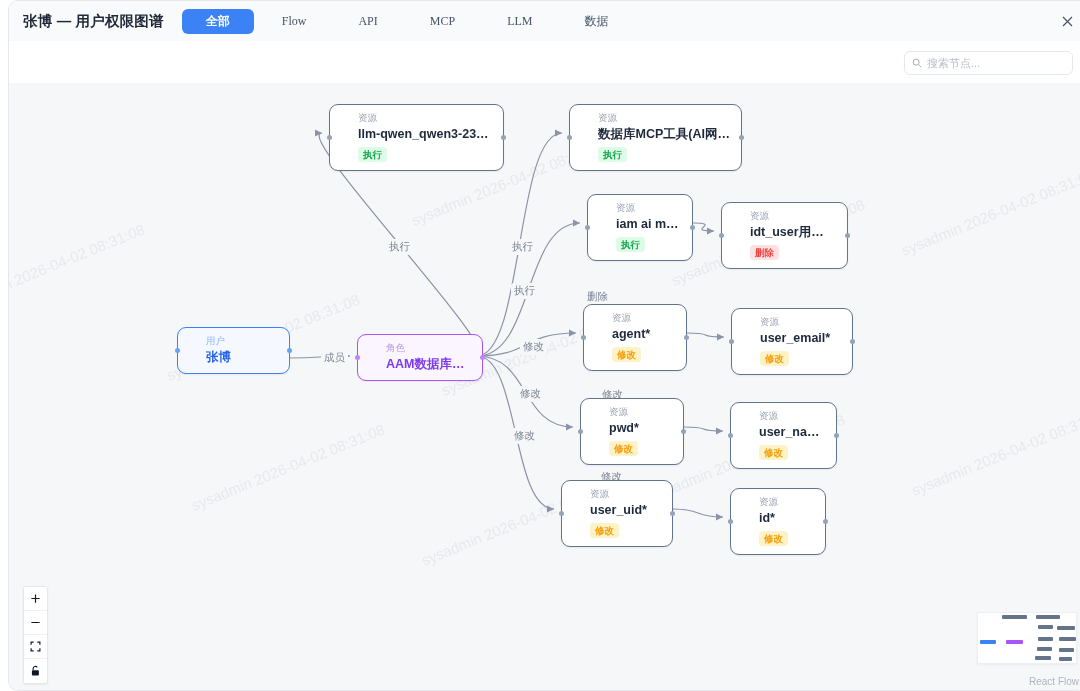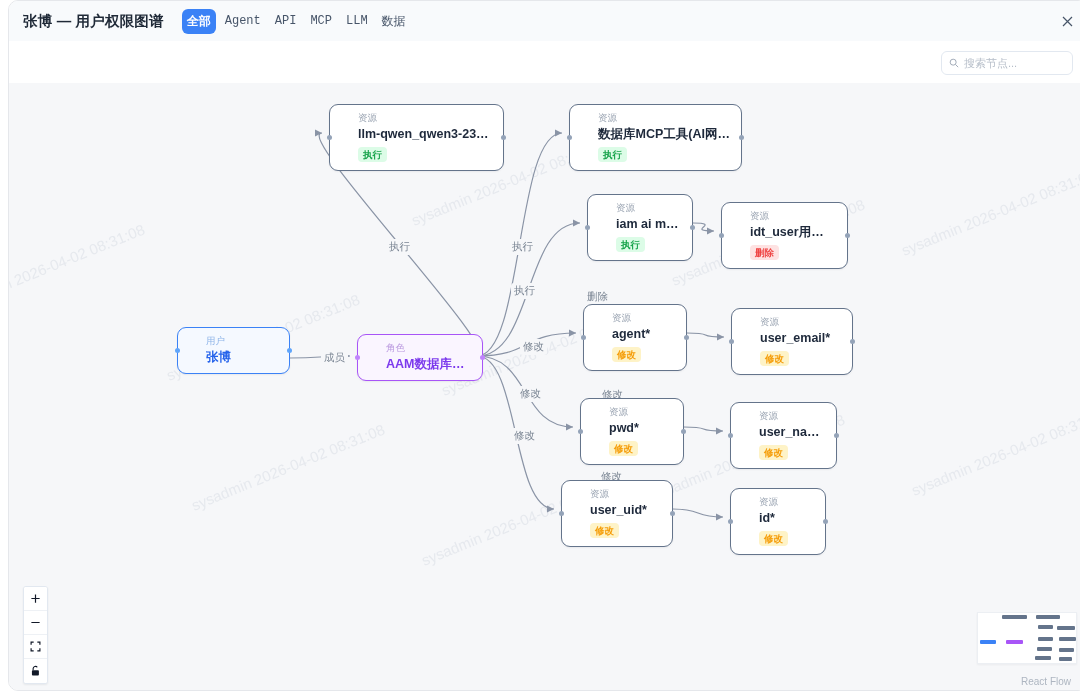--- a/index.html
+++ b/index.html
@@ -26,24 +26,24 @@
     background: #f8fafc;
     display: flex; align-items: center;
     padding: 0 14px;
   }
   .title {
     font-size: 14.5px; font-weight: 700; color: #1f2937;
     letter-spacing: .2px; white-space: nowrap;
   }
   .tabs { display: flex; align-items: center; gap: 4px; margin-left: 18px; }
   .tab {
-    font-size: 12px; color: #475569; padding: 4px 5px;
+    font-size: 12px; color: #475569; padding: 4px 24px;
     border-radius: 6px; cursor: pointer; white-space: nowrap;
     background: transparent; border: none;
-    font-family: Liberation Mono, monospace;
+    font-family: Liberation Serif, serif;
   }
   .tab.active { background: #3b82f6; color: #ffffff; font-weight: 700; }
   .close-btn {
     position: absolute; right: 12px; top: 10px;
     width: 20px; height: 20px; cursor: pointer;
     display: flex; align-items: center; justify-content: center;
     color: #475569;
   }
   .close-btn svg { display: block; }
 
@@ -59,21 +59,21 @@
   .stats { font-size: 11.5px; color: #9aa4b2; white-space: nowrap; }
   .link-btn {
     font-size: 11.5px; margin-left: 14px; cursor: pointer;
     background: none; border: none; font-family: inherit; padding: 0;
     white-space: nowrap;
   }
   .link-blue { color: #3b82f6; font-weight: 700; }
   .link-gray { color: #64748b; }
   .search-wrap {
     position: absolute; right: 14px; top: 50px;
-    width: 132px; height: 24px;
+    width: 169px; height: 24px;
     border: 1px solid #e2e8f0; border-radius: 6px;
     background: #ffffff;
     display: flex; align-items: center; padding: 0 7px; gap: 5px;
   }
   .search-wrap input {
     border: none; outline: none; width: 118px;
     font-size: 11px; color: #334155; font-family: inherit;
     background: transparent;
   }
   .search-wrap input::placeholder { color: #b6bec9; }
@@ -180,34 +180,34 @@
     position: absolute; right: 12px; bottom: 28px;
     width: 100px; height: 52px;
     background: #ffffff;
     border: 1px solid #eceff3;
     box-shadow: 0 1px 2px rgba(15,23,42,.05);
   }
   .mm-node { position: absolute; background: #64748b; border-radius: 1px; }
   .mm-node.u { background: #3b82f6; }
   .mm-node.r { background: #a855f7; }
   .attribution {
-    position: absolute; right: 18px; bottom: 5px;
+    position: absolute; right: 10px; bottom: 5px;
     font-size: 10px; color: #aeb6c1;
   }
 </style>
 </head>
 <body>
 
 <div id="app">
 
   <div class="header">
     <div class="title">张博 — 用户权限图谱</div>
     <div class="tabs" id="tabs">
         <button class="tab active">全部</button>
-        <button class="tab">Agent</button>
+        <button class="tab">Flow</button>
         <button class="tab">API</button>
         <button class="tab">MCP</button>
         <button class="tab">LLM</button>
         <button class="tab">数据</button>
       </div>
     <div class="close-btn">
       <svg width="11" height="11" viewBox="0 0 11 11" aria-hidden="true">
         <path d="M1 1 L10 10 M10 1 L1 10" stroke="#475569" stroke-width="1.2" fill="none"></path>
       </svg>
     </div>

